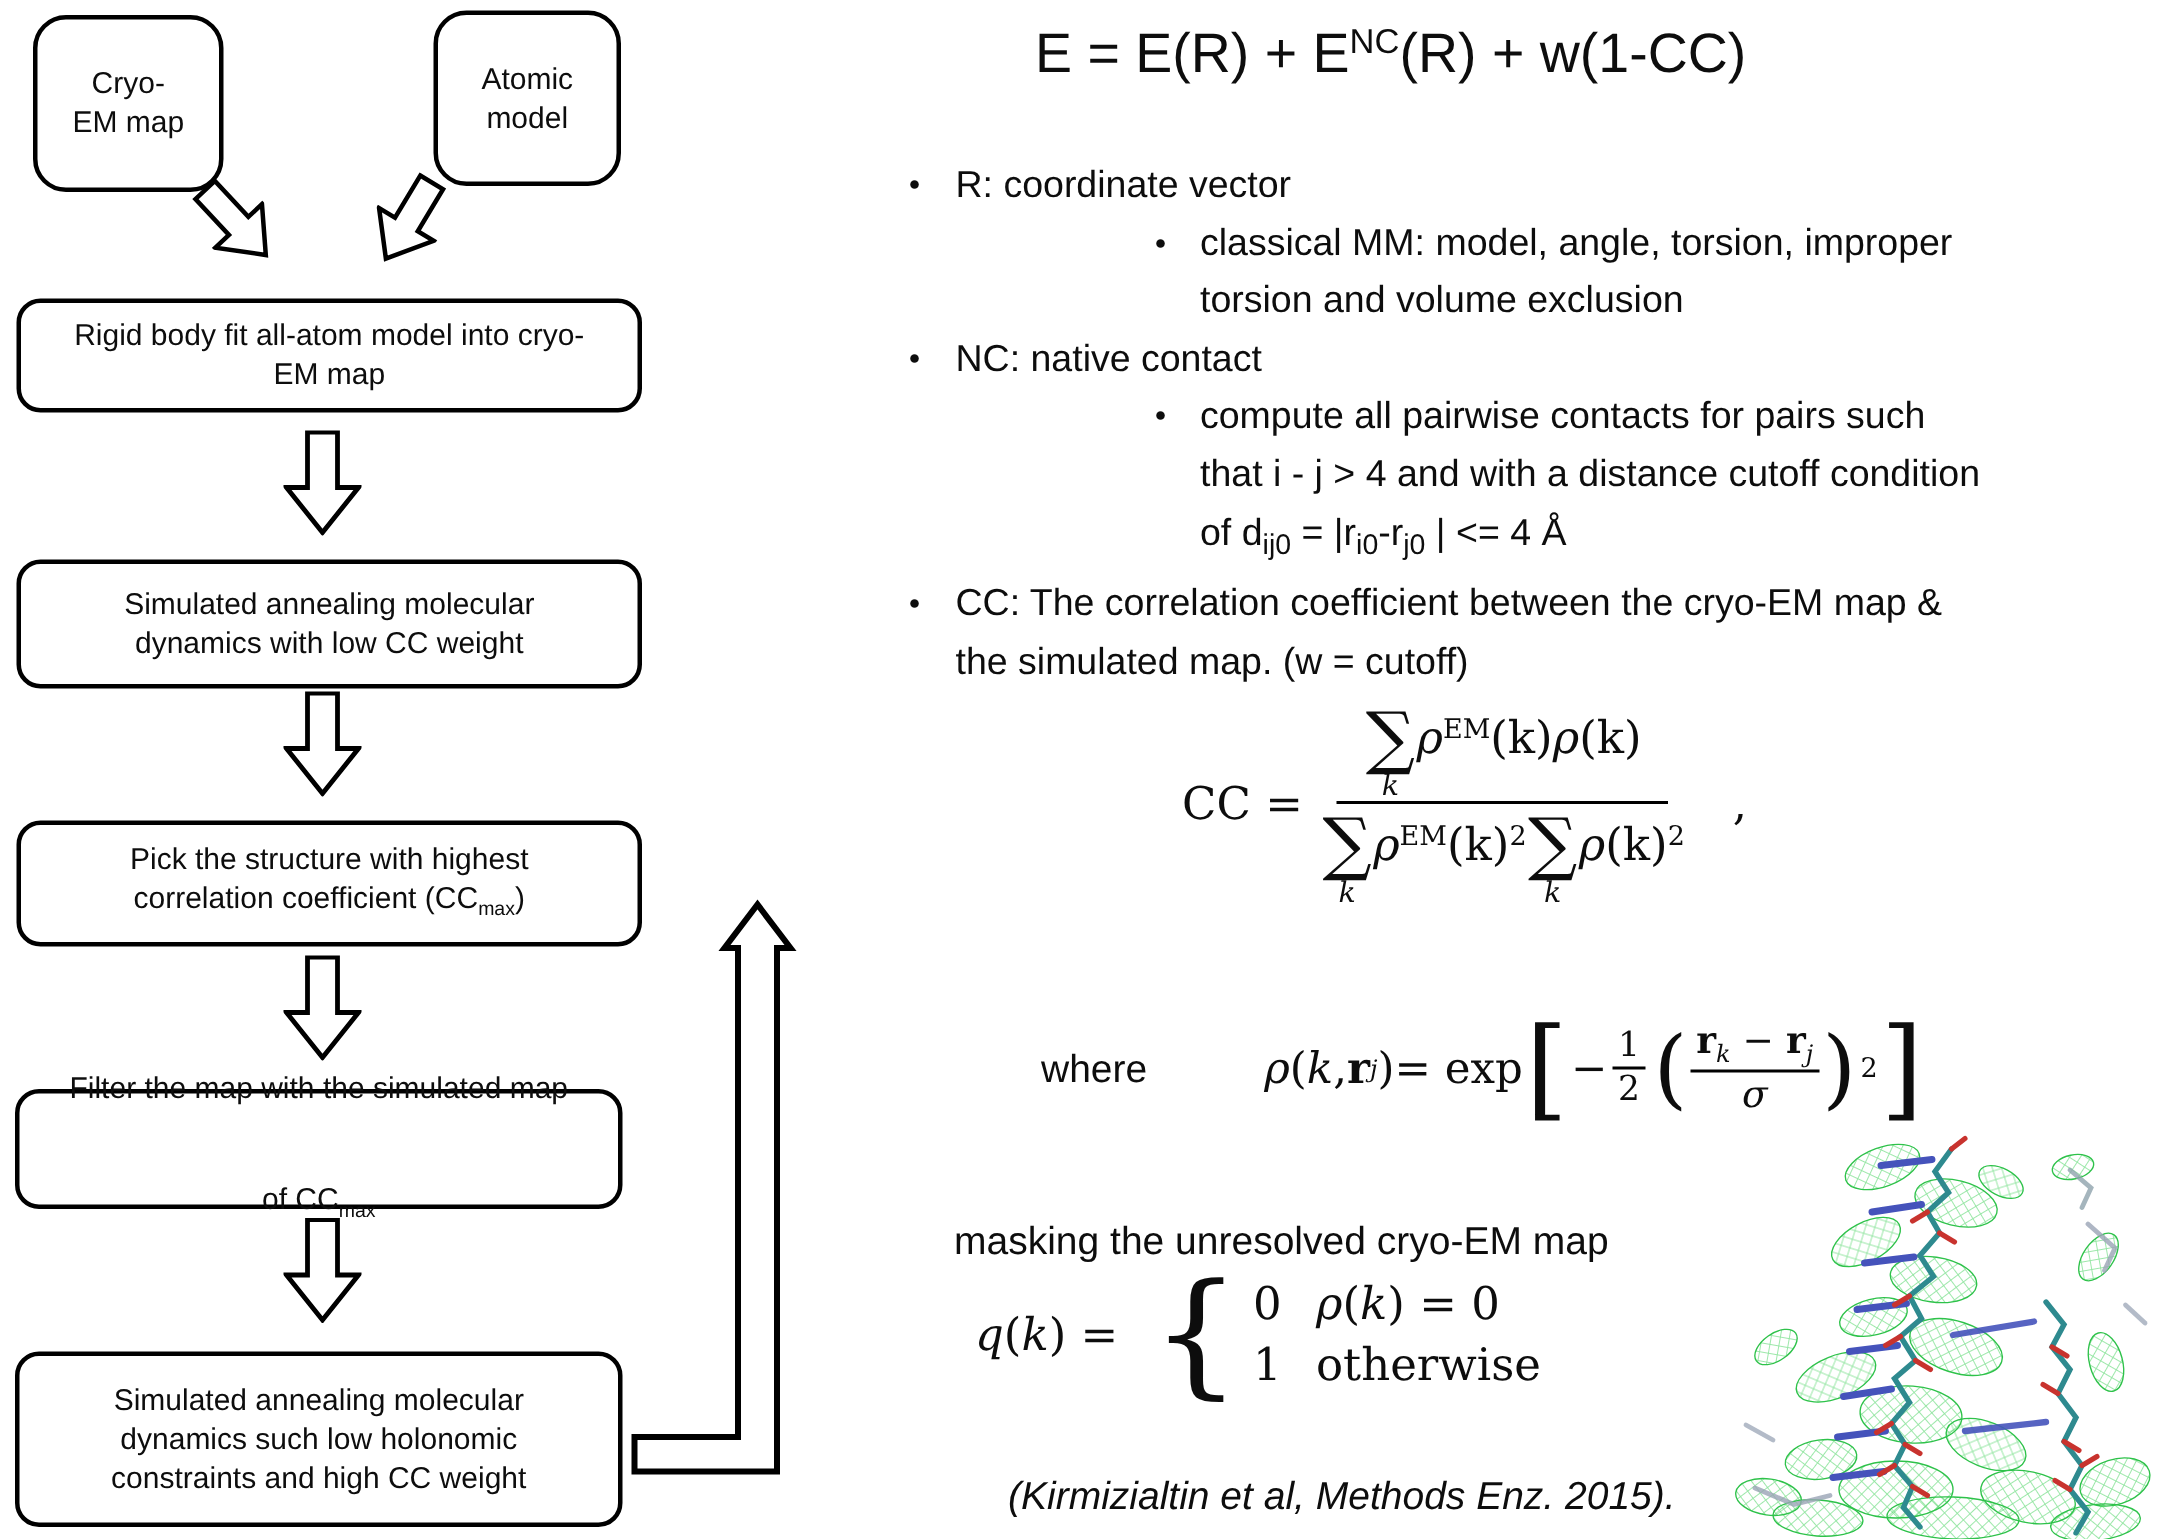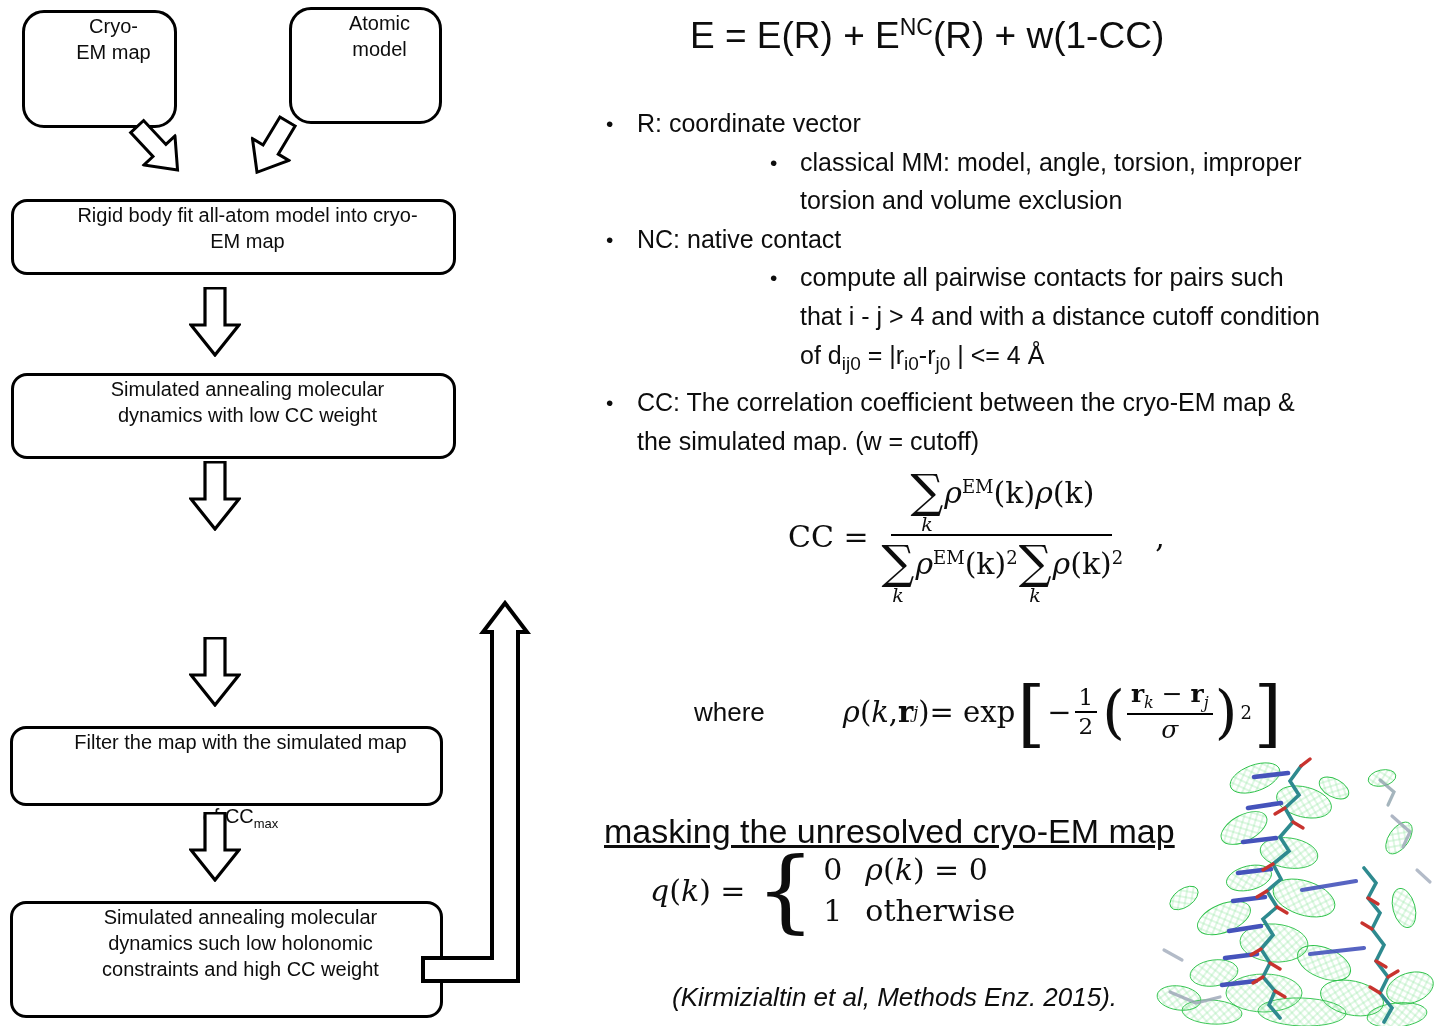--- a/index.html
+++ b/index.html
@@ -1,22 +1,22 @@
 <!DOCTYPE html>
 <html><head>
 <meta charset="utf-8">
 <style>
   html,body{margin:0;padding:0;background:#fff;}
   .slide{position:relative;width:1442px;height:1026px;background:#ffffff;overflow:hidden;
          font-family:"Liberation Sans",sans-serif;color:#0d0d0d;}
 
   
   .fbox{position:absolute;border:3px solid #000;border-radius:16px;background:#fff;
-        display:flex;flex-direction:column;justify-content:flex-start;align-items:center;
-        text-align:center;font-size:20px;line-height:26px;padding-left:28px;}
+        display:flex;flex-direction:column;justify-content:center;align-items:center;
+        text-align:center;font-size:20px;line-height:26px;}
   .fbox sub{font-size:13px;}
   .small{border-radius:22px;border-width:3.5px;}
   #box-cryo{left:22px;top:10px;width:121px;height:112px;}
   #box-atomic{left:289px;top:7px;width:119px;height:111px;}
   #box-rigid{left:11px;top:199px;width:411px;height:70px;}
   #box-sa-low{left:11px;top:373px;width:411px;height:80px;}
   #box-pick{left:11px;top:547px;width:411px;height:78px;}
   #box-filter{left:10px;top:726px;width:399px;height:74px;gap:48px;}
   #box-sa-high{left:10px;top:901px;width:399px;height:111px;}
   .arrow-wrap{position:absolute;}
@@ -58,24 +58,24 @@
   .sfrac{display:inline-flex;flex-direction:column;align-items:center;line-height:1.1;}
   .sfrac .num2{border-bottom:2px solid #000;padding:0 4px 1px 4px;}
   .sfrac .den2{padding-top:1px;}
   .f12{font-size:23px;margin:0 3px;}
   .frk{font-size:25px;}
   .vb{font-weight:bold;font-style:normal;}
   .meq sub{font-size:16px;font-style:italic;}
   .outer2{font-size:18px;vertical-align:26px;margin-left:1px;}
 
   
-  #masking{position:absolute;left:604px;top:812px;font-size:34px;text-decoration:underline;}
+  #masking{position:absolute;left:636px;top:812px;font-size:26px;}
   #q-eq{position:absolute;left:650px;top:852px;display:flex;align-items:center;
         font-family:"DejaVu Serif",serif;font-size:30px;}
-  .q-lhs{margin-right:10px;}
+  .q-lhs{margin-right:22px;}
   .q-lhs i{font-style:italic;}
   .brace{font-size:94px;line-height:0;transform:scaleY(.96);margin-right:8px;font-weight:400;}
   .cases{display:inline-flex;flex-direction:column;gap:6px;}
   .case{display:flex;align-items:baseline;}
   .cval{width:26px;}
   .ccond{margin-left:16px;}
   #citation{position:absolute;left:672px;top:982px;font-size:26px;font-style:italic;}
 
   #molecule{position:absolute;left:1152px;top:750px;width:290px;height:276px;}
 </style>
@@ -119,20 +119,24 @@
     <div>Simulated annealing molecular</div>
     <div>dynamics with low CC weight</div>
   </div>
 
   <div class="arrow-wrap" style="left:189px;top:461px;">
     <svg width="52" height="70" viewBox="0 0 52 70">
         <polygon points="16,1 36,1 36,38 50,38 26,68 2,38 16,38" fill="#fff" stroke="#000" stroke-width="3.2"></polygon>
       </svg>
   </div>
 
+  <div class="fbox" id="box-pick">
+    <div>Pick the structure with highest</div>
+    <div><span>correlation coefficient (CC</span><sub>max</sub><span>)</span></div>
+  </div>
 
   <div class="arrow-wrap" style="left:189px;top:637px;">
     <svg width="52" height="70" viewBox="0 0 52 70">
         <polygon points="16,1 36,1 36,38 50,38 26,68 2,38 16,38" fill="#fff" stroke="#000" stroke-width="3.2"></polygon>
       </svg>
   </div>
 
   <div class="fbox" id="box-filter">
     <div>Filter the map with the simulated map</div>
     <div><span>of CC</span><sub>max</sub><span></span></div>

